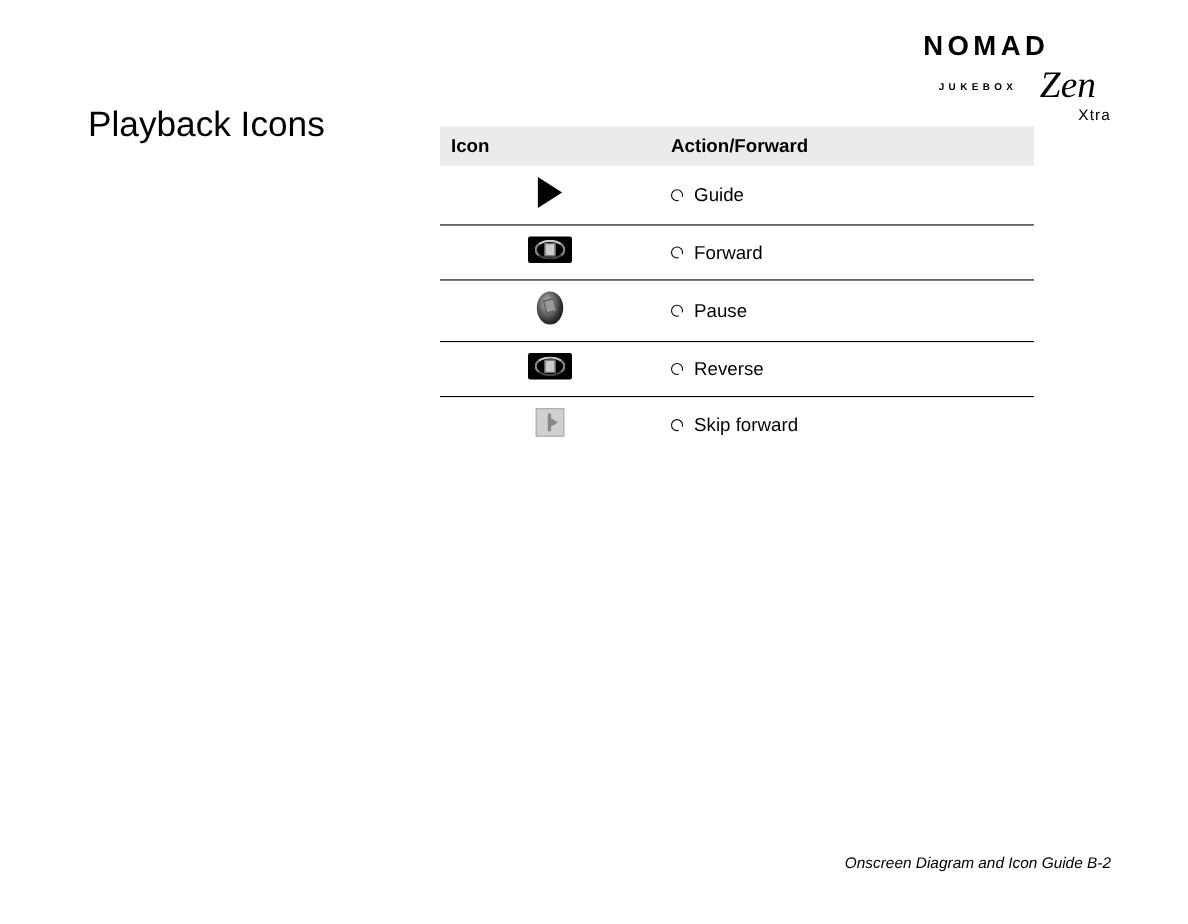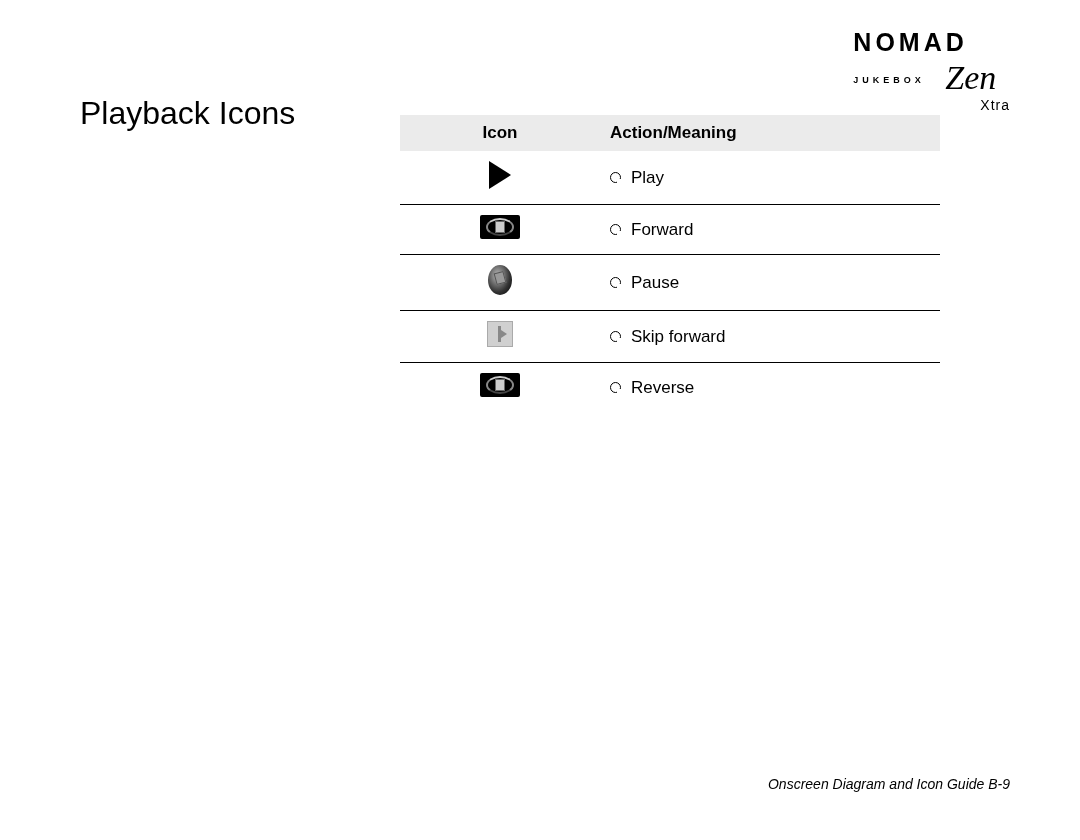--- a/index.html
+++ b/index.html
@@ -24,20 +24,21 @@
     font-weight: 900;
     font-size: 25px;
     letter-spacing: 4px;
   }
   .logo .jukebox {
     font-size: 9px;
     letter-spacing: 4px;
     font-weight: 700;
     display: inline-block;
     margin-top: -2px;
+    margin-left: 14px;
   }
   .logo .zen {
     font-family: "Brush Script MT", cursive;
     font-size: 34px;
     font-style: italic;
     position: relative;
     top: 6px;
     left: 16px;
   }
   .logo .xtra {
@@ -62,21 +63,21 @@
     border-collapse: collapse;
   }
   .icon-table th {
     background: #ebebeb;
     font-weight: 700;
     font-size: 17px;
     padding: 8px 10px;
     text-align: left;
   }
   .icon-table th:first-child {
-    text-align: center;
+    text-align: left;
     width: 180px;
     margin-top: 22px;
   }
   .icon-table td {
     border-bottom: 1px solid #000;
     padding: 10px 10px;
     font-size: 17px;
     vertical-align: middle;
   }
   .icon-table tr:last-child td {
@@ -203,40 +204,40 @@
     <span class="zen">Zen</span><span class="xtra">Xtra</span>
   </div>
 </div>
 
 <div class="title">Playback Icons</div>
 
 <table class="icon-table">
   <thead>
     <tr>
       <th>Icon</th>
-      <th>Action/Meaning</th>
+      <th>Action/Forward</th>
     </tr>
   </thead>
   <tbody>
     <tr>
       <td class="icon-cell"><span class="play-tri"></span></td>
-      <td><span class="bullet"></span><span>Play</span></td>
+      <td><span class="bullet"></span><span>Guide</span></td>
     </tr>
     <tr>
       <td class="icon-cell"><span class="rect-icon"></span></td>
       <td><span class="bullet"></span><span>Forward</span></td>
     </tr>
     <tr>
       <td class="icon-cell"><span class="oval-icon"></span></td>
       <td><span class="bullet"></span><span>Pause</span></td>
     </tr>
     <tr>
+      <td class="icon-cell"><span class="rect-icon"></span></td>
+      <td><span class="bullet"></span><span>Reverse</span></td>
+    </tr>
+    <tr>
       <td class="icon-cell"><span class="square-icon fwd"></span></td>
       <td><span class="bullet"></span><span>Skip forward</span></td>
     </tr>
-    <tr>
-      <td class="icon-cell"><span class="rect-icon"></span></td>
-      <td><span class="bullet"></span><span>Reverse</span></td>
-    </tr>
   </tbody>
 </table>
 
-<div class="footer">Onscreen Diagram and Icon Guide B-9</div>
+<div class="footer">Onscreen Diagram and Icon Guide B-2</div>
 
 </body></html>

